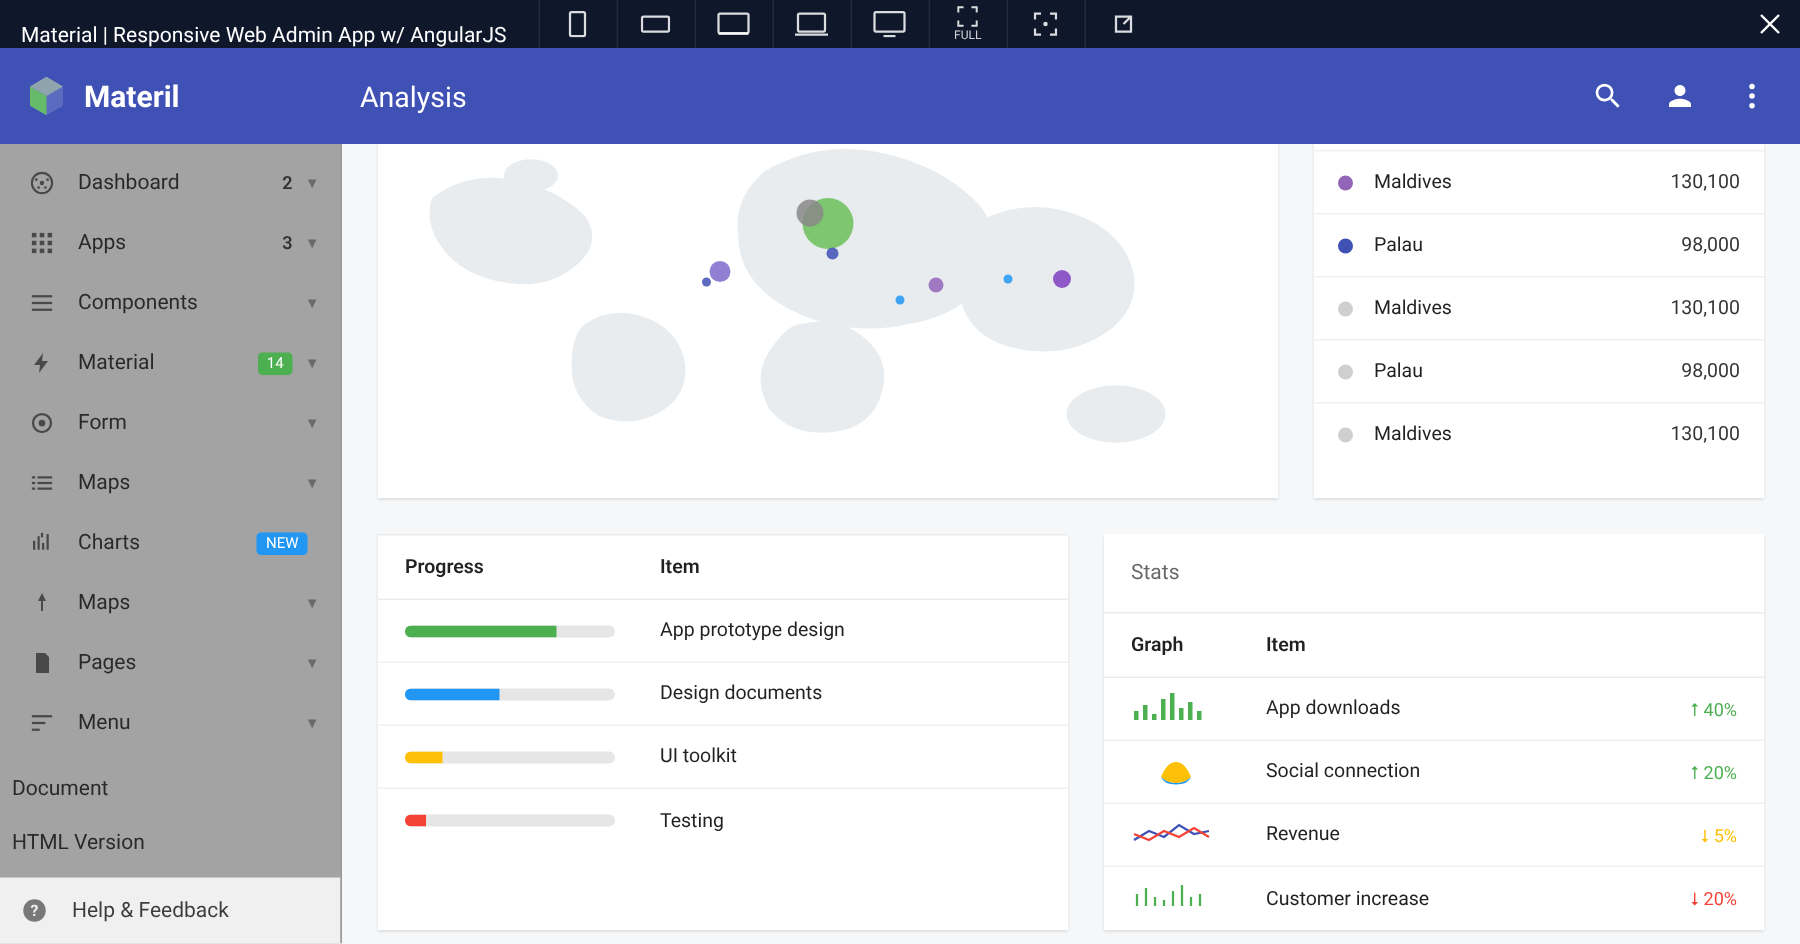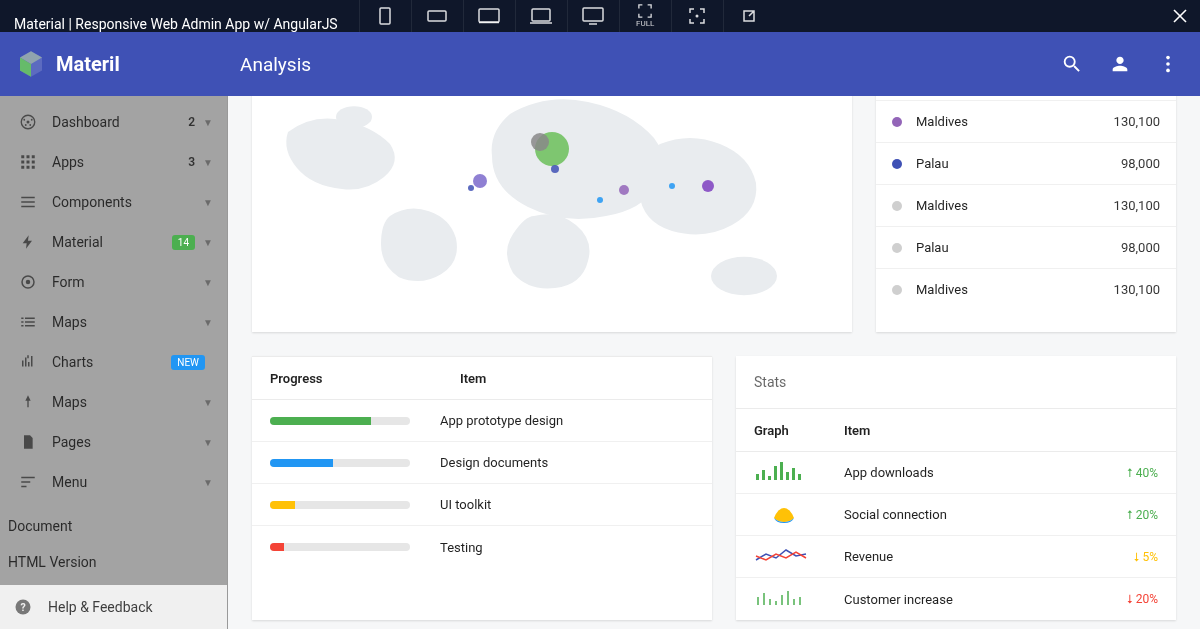--- a/index.html
+++ b/index.html
@@ -57,21 +57,21 @@
 .region-val{font-size:13px;color:rgba(0,0,0,.8)}
 
 .row2{display:flex;gap:24px;margin-top:24px}
 .card{background:#fff;box-shadow:0 1px 2px rgba(0,0,0,.12)}
 .tasks-card{flex:1}
 .stats-card{width:440px}
 .card-head{display:flex;align-items:center;height:52px;padding:0 18px;font-size:14px}
 .card-head .title{color:rgba(0,0,0,.6)}
 .tag-red{margin-left:auto;background:#f44336;color:#fff;font-size:10px;font-weight:700;padding:2px 6px;border-radius:2px}
 .cols{display:flex;height:44px;align-items:center;padding:0 18px;font-weight:600;font-size:13px;border-top:1px solid rgba(0,0,0,.08);border-bottom:1px solid rgba(0,0,0,.08)}
-.c-prog{width:190px}
+.c-prog{width:170px}
 .c-graph{width:90px}
 .crow{display:flex;height:42px;align-items:center;padding:0 18px;border-bottom:1px solid rgba(0,0,0,.06);font-size:13px}
 .crow:last-child{border-bottom:none}
 .pbar{width:140px;height:8px;background:#e6e6e6;border-radius:4px;overflow:hidden;margin-right:30px}
 .pbar>div{height:100%}
 .pct{margin-left:auto;font-size:12px;display:flex;align-items:center;gap:3px}
 .spark{width:60px;height:22px;margin-right:30px}
 </style>
 </head>
 <body>

